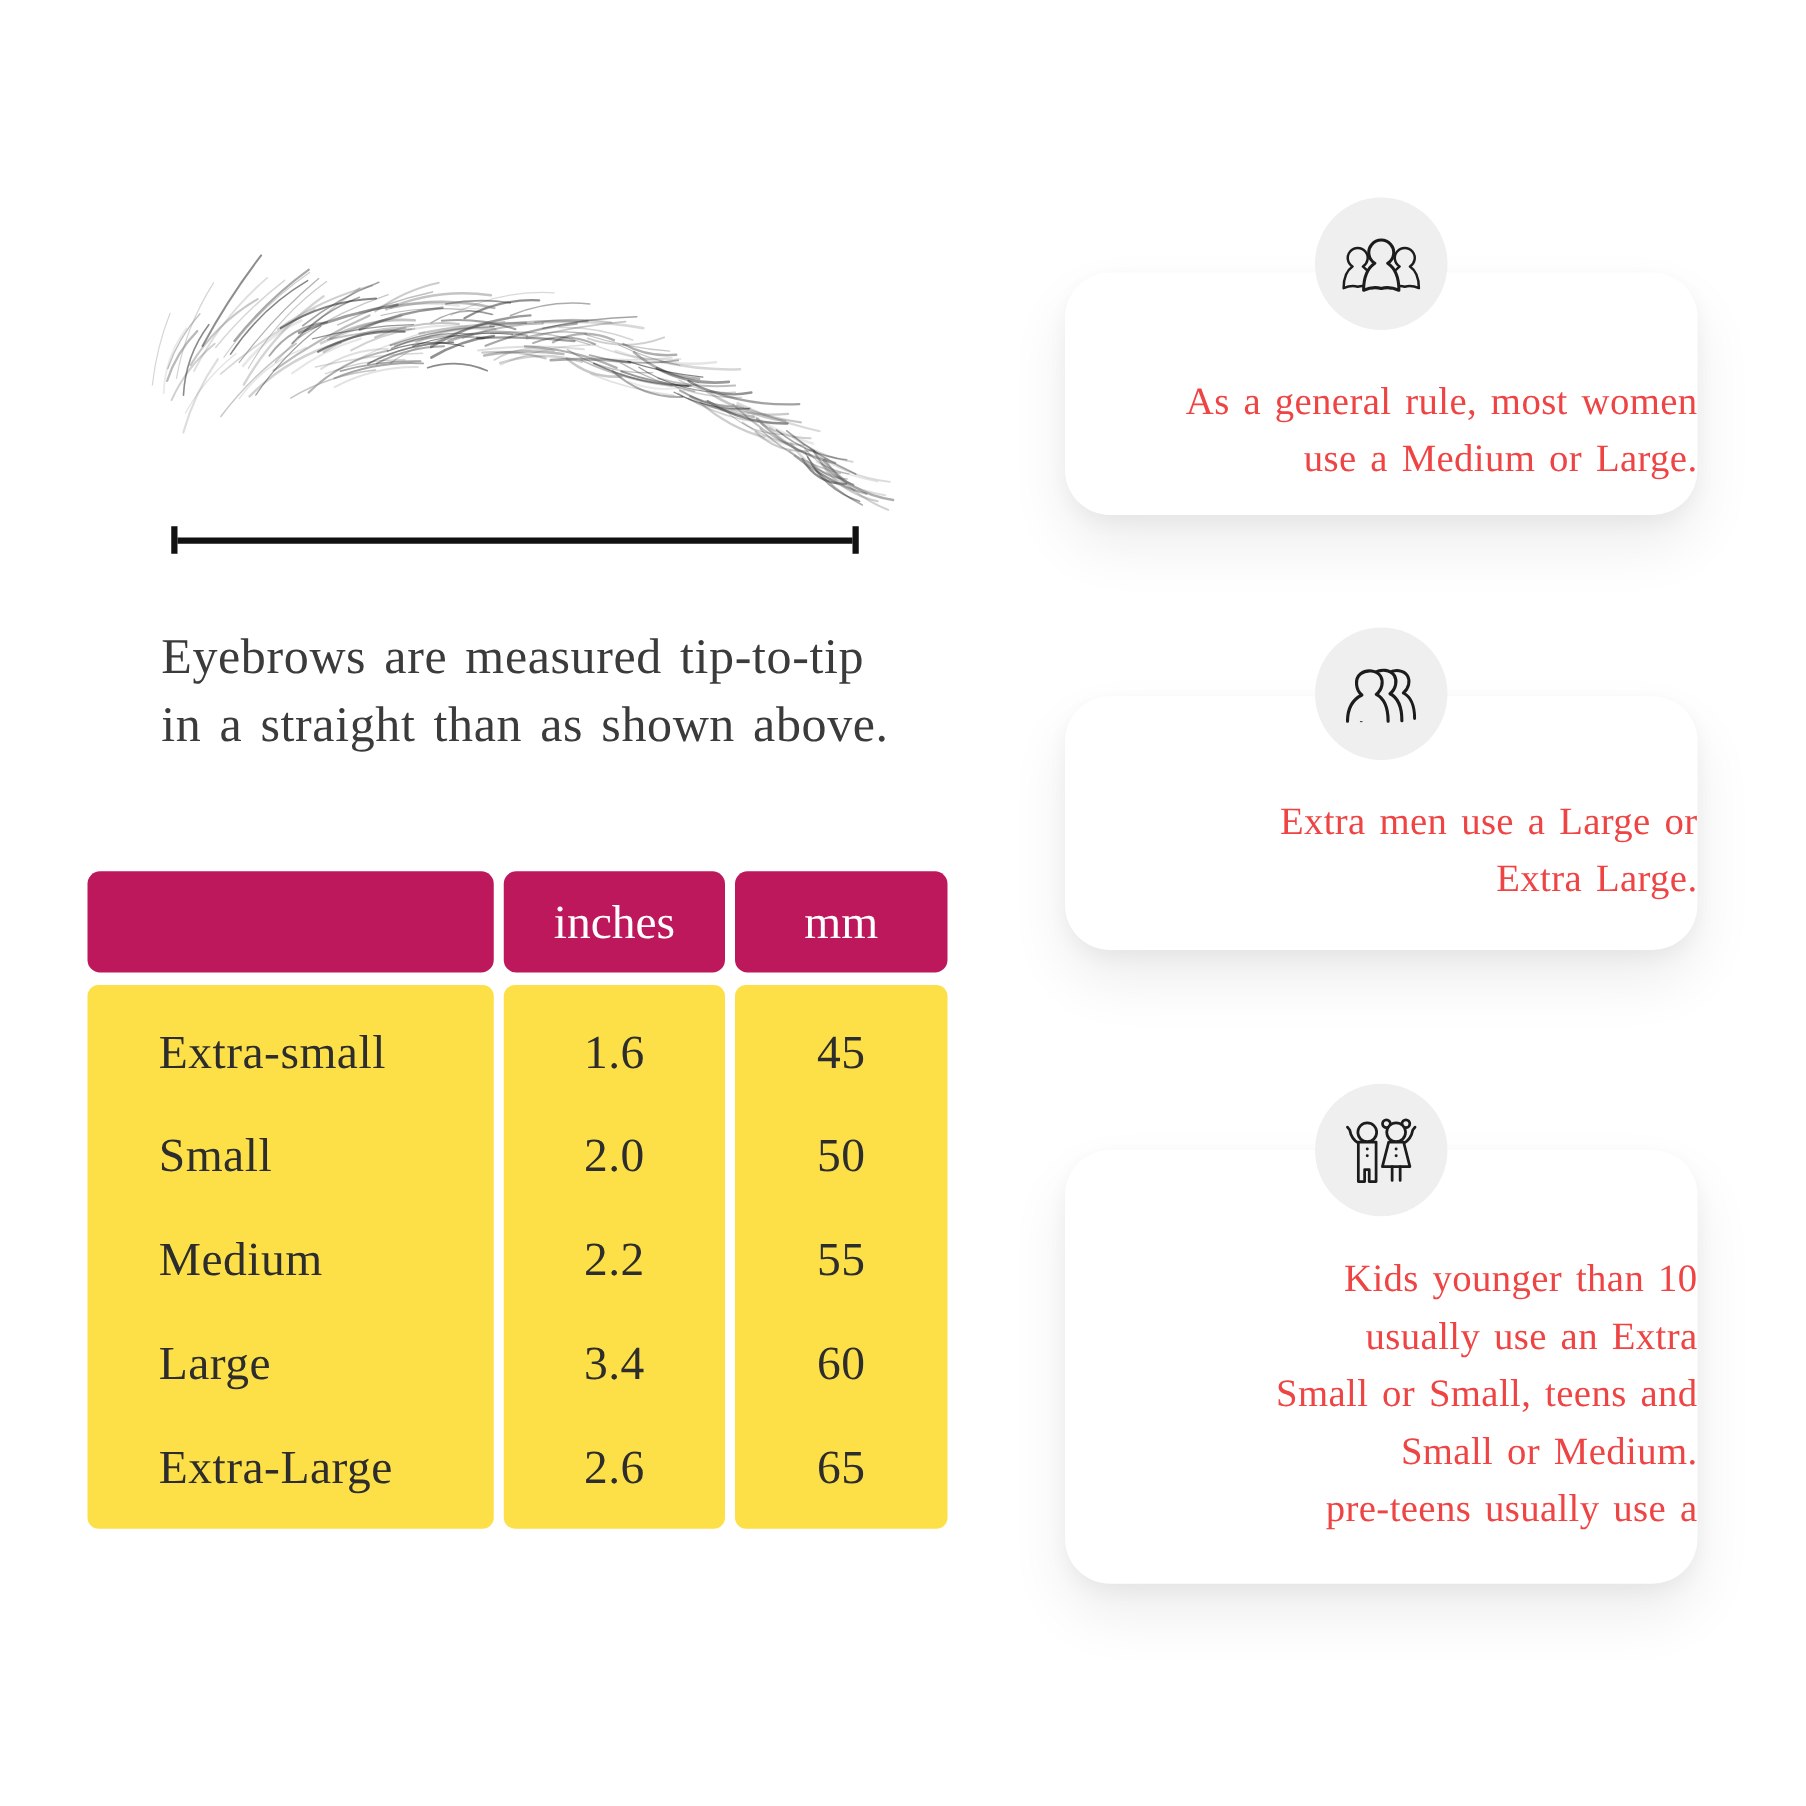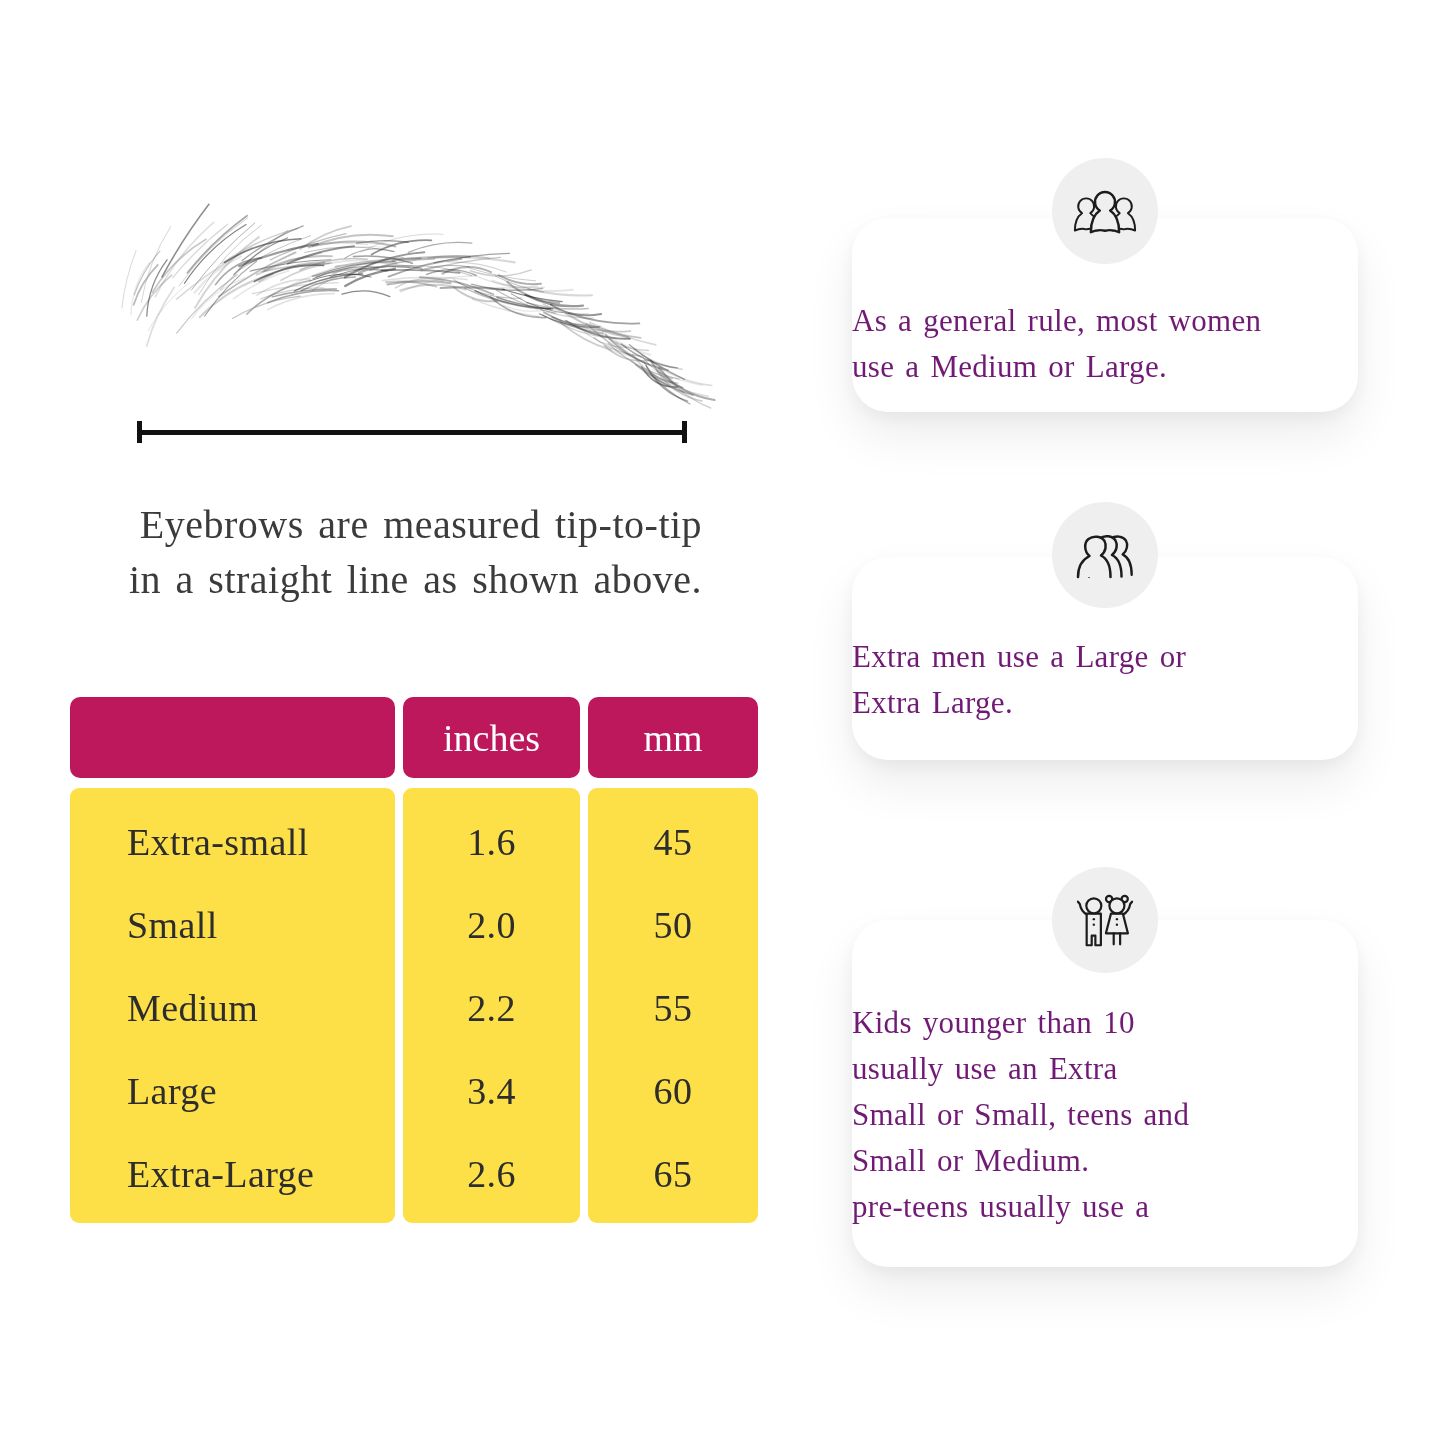--- a/index.html
+++ b/index.html
@@ -12,41 +12,41 @@
   }
 
   
   .brow-svg { position:absolute; left:104px; top:238px; width:590px; height:152px; overflow:visible; }
 
   .measure-line { position:absolute; left:137px; top:421px; width:550px; height:22px; display:flex; align-items:center; }
   .measure-line .tick { width:5px; height:22px; background:#111111; }
   .measure-line .bar  { flex:1; height:5px; background:#111111; }
 
   .caption { position:absolute; left:129px; top:497px; font-size:40px; line-height:55px;
-             color:#3b3b3b; letter-spacing:.5px; word-spacing:4px;text-align:right; }
+             color:#3b3b3b; letter-spacing:.5px; word-spacing:4px; }
   .caption span { display:block; }
 
   
   .size-table { position:absolute; left:70px; top:697px; width:688px; }
   .thead, .tbody { display:grid; grid-template-columns:325px 177px 170px; column-gap:8px; }
   .th { height:81px; background:#be185d; border-radius:10px; color:#ffffff;
         font-size:38px; display:flex; align-items:center; justify-content:center; }
   .tbody { margin-top:10px; }
   .tcol { background:#fde047; border-radius:9px; height:435px; padding-top:12px; }
   .cell { height:83px; display:flex; align-items:center; justify-content:center;
           font-size:38px; color:#2d2d2d; letter-spacing:.4px; }
   .tcol.labels .cell { justify-content:flex-start; padding-left:57px; }
 
   
   .card { position:absolute; left:852px; width:506px; background:#ffffff; border-radius:36px;
           box-shadow:0 24px 48px rgba(0,0,0,.075), 0 6px 16px rgba(0,0,0,.045); }
   .icon-circle { position:absolute; left:50%; transform:translateX(-50%);
                  width:106px; height:106px; border-radius:50%; background:#efefef;
                  display:flex; align-items:center; justify-content:center; }
-  .card-text { text-align:left; font-size:31px; line-height:46px; color:#701a75;
+  .card-text { text-align:right; font-size:31px; line-height:46px; color:#ef4444;
                letter-spacing:.3px; word-spacing:3px; }
   .card-text span { display:block; }
 
   .card1 { top:218px; height:194px; }
   .card1 .icon-circle { top:-60px; }
   .card1 .card-text { padding-top:80px; }
 
   .card2 { top:557px; height:203px; }
   .card2 .icon-circle { top:-55px; }
   .card2 .card-text { padding-top:77px; }
@@ -234,21 +234,21 @@
     </svg>
 
   <div class="measure-line">
     <span class="tick"></span>
     <span class="bar"></span>
     <span class="tick"></span>
   </div>
 
   <p class="caption">
     <span>Eyebrows are measured tip-to-tip</span>
-    <span>in a straight line as shown above.</span>
+    <span>in a straight than as shown above.</span>
   </p>
 
   <div class="size-table">
     <div class="thead">
       <div class="th"></div>
       <div class="th">inches</div>
       <div class="th">mm</div>
     </div>
     <div class="tbody">
       <div class="tcol labels">

